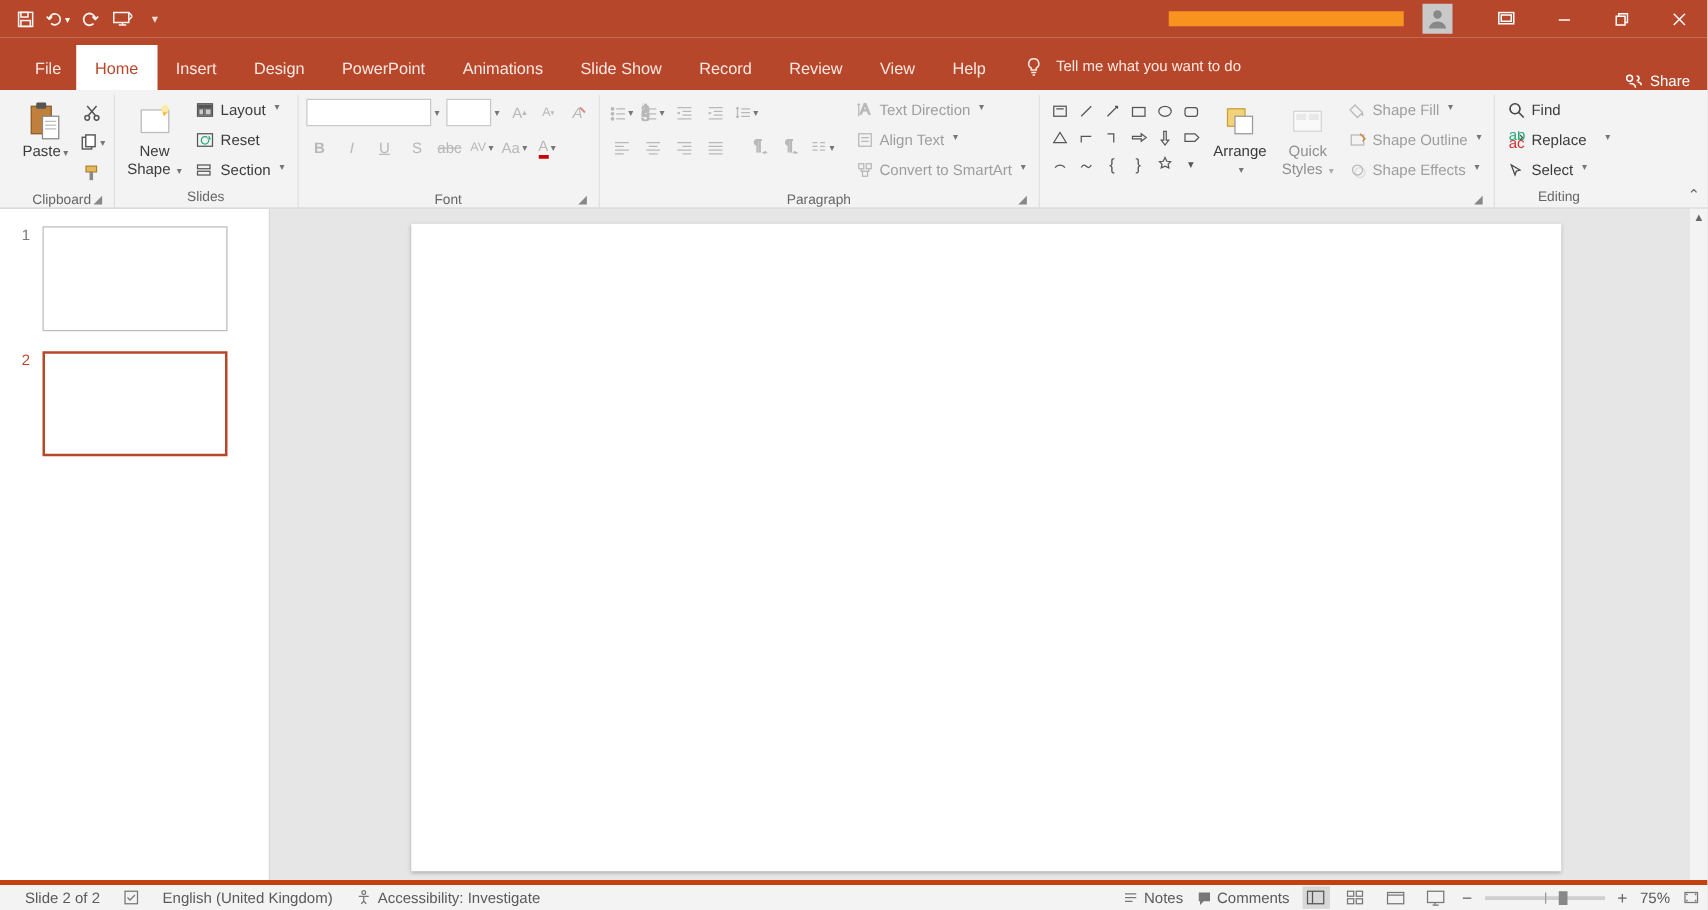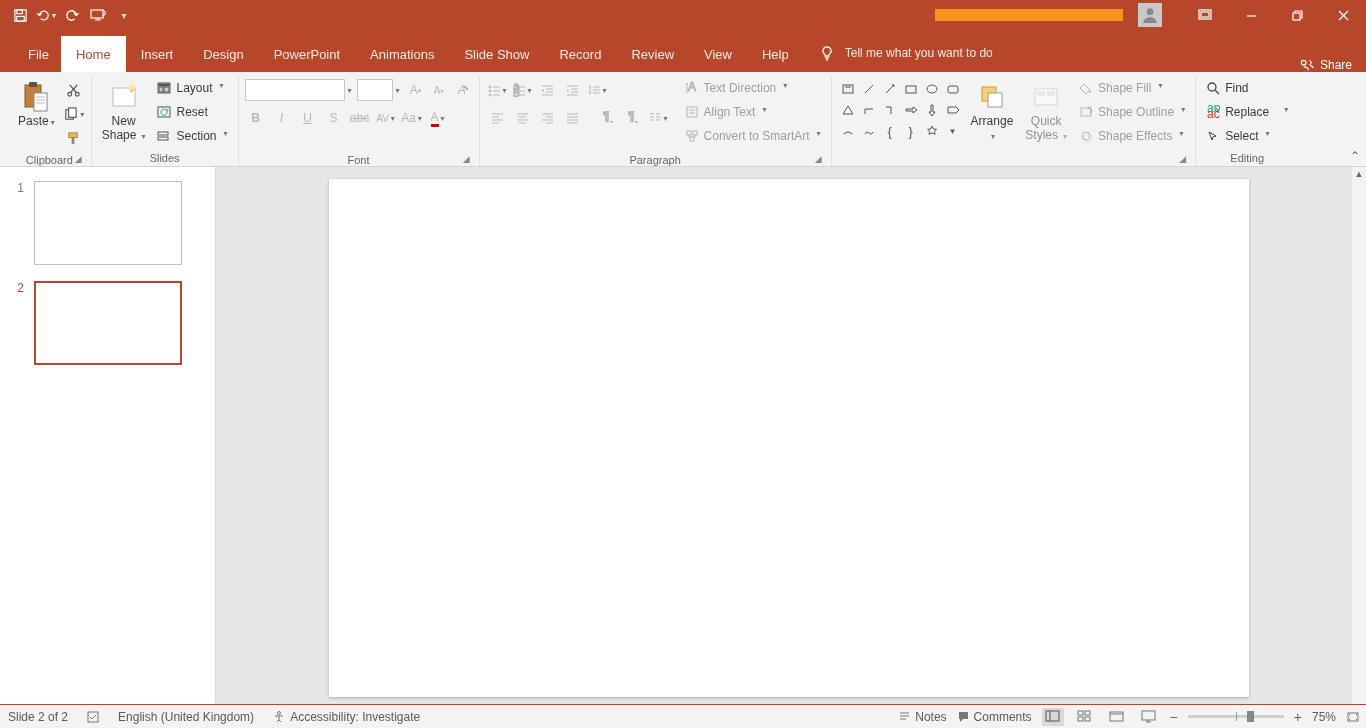--- a/index.html
+++ b/index.html
@@ -40,21 +40,21 @@
 .thumbs{width:216px;background:#fff;border-right:1px solid #d9d9d9;padding:14px 0 0 0;overflow:auto}
 .thumb-row{display:flex;align-items:flex-start;gap:10px;padding:0 14px 16px 14px}
 .thumb-n{font-size:12px;color:#7a7a7a;width:10px;text-align:right}
 .thumb{width:148px;height:84px;background:#fff;border:1px solid #bdbdbd}
 .thumb.active{border:2px solid #b7472a}
 .thumb-n.active{color:#b7472a}
 .canvas-area{flex:1;position:relative;background:#e6e6e6}
 .slide{position:absolute;left:113px;top:12px;width:920px;height:518px;background:#fff;box-shadow:0 1px 3px rgba(0,0,0,.25)}
 .vscroll{position:absolute;right:0;top:0;width:14px;height:100%;background:#f3f3f3}
 .vscroll .arr{height:14px;display:flex;align-items:center;justify-content:center;color:#666;font-size:9px}
-.statusbar{position:absolute;left:0;right:0;bottom:0;height:24px;background:#f3f3f3;border-top:1px solid #c2410c;display:flex;align-items:center;padding:0 8px;font-size:11px;color:#5a5a5a}
+.statusbar{position:absolute;left:0;right:0;bottom:0;height:24px;background:#f3f3f3;border-top:4px solid #c2410c;display:flex;align-items:center;padding:0 20px;font-size:11px;color:#5a5a5a}
 .status-left{display:flex;gap:18px;align-items:center}
 .status-right{position:absolute;right:6px;display:flex;gap:10px;align-items:center;height:100%}
 .viewbtn{width:22px;height:18px;display:flex;align-items:center;justify-content:center;color:#666}
 .viewbtn.active{background:#d8d8d8}
 .zoom-track{width:96px;height:3px;background:#cfcfcf;position:relative}
 .zoom-tick{position:absolute;left:50%;top:-3px;width:1px;height:9px;background:#999}
 .zoom-thumb{position:absolute;left:62%;top:-4px;width:7px;height:11px;background:#888}
 .drop-caret{font-size:8px;color:#767676;margin-left:2px}
 .shape-grid{display:grid;grid-template-columns:repeat(6,20px);grid-template-rows:repeat(3,20px);gap:1px}
 .shape-cell{width:20px;height:20px;display:flex;align-items:center;justify-content:center;color:#585858;border:1px solid transparent}

